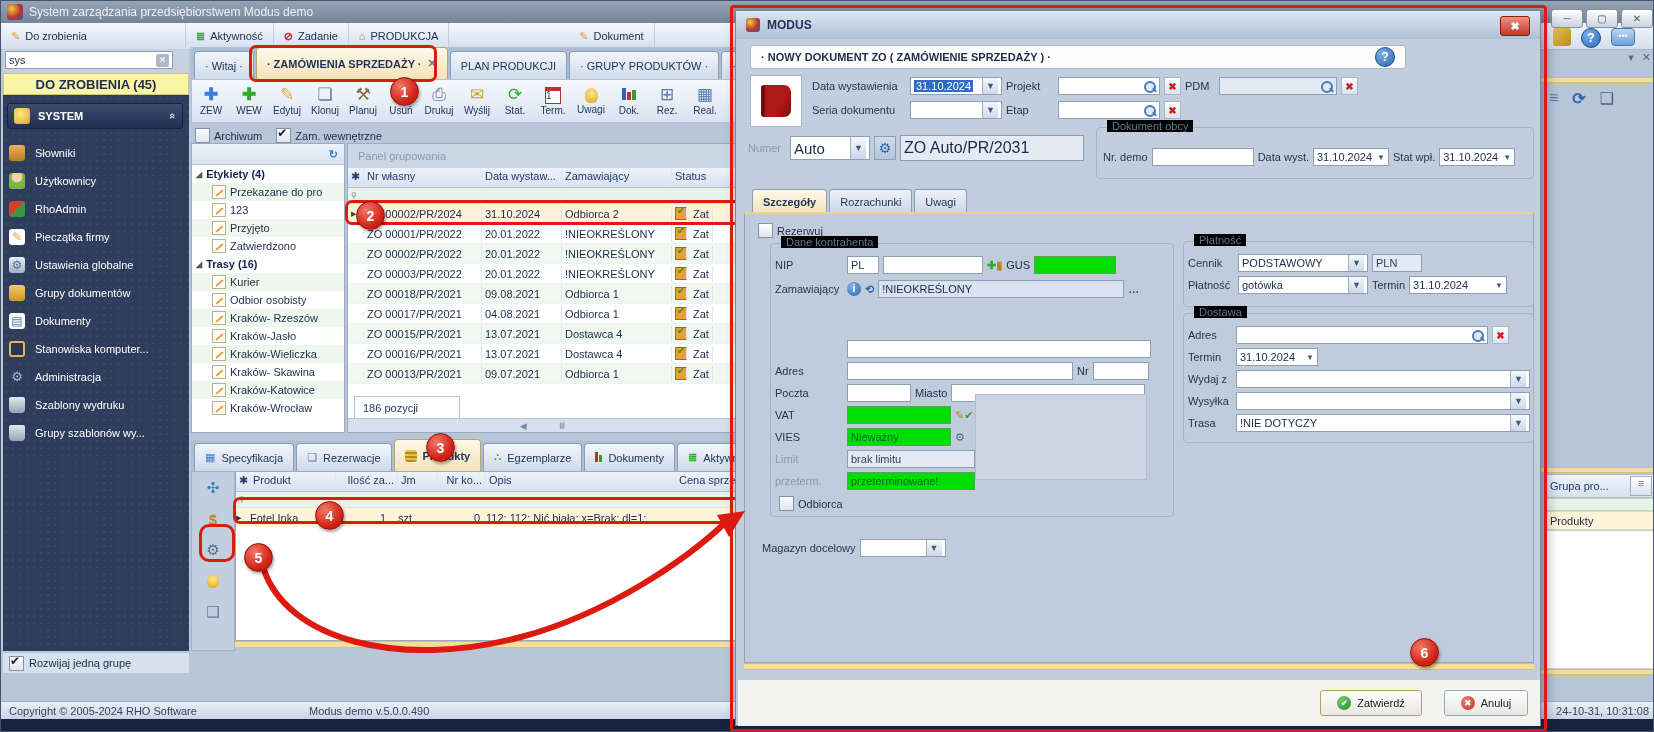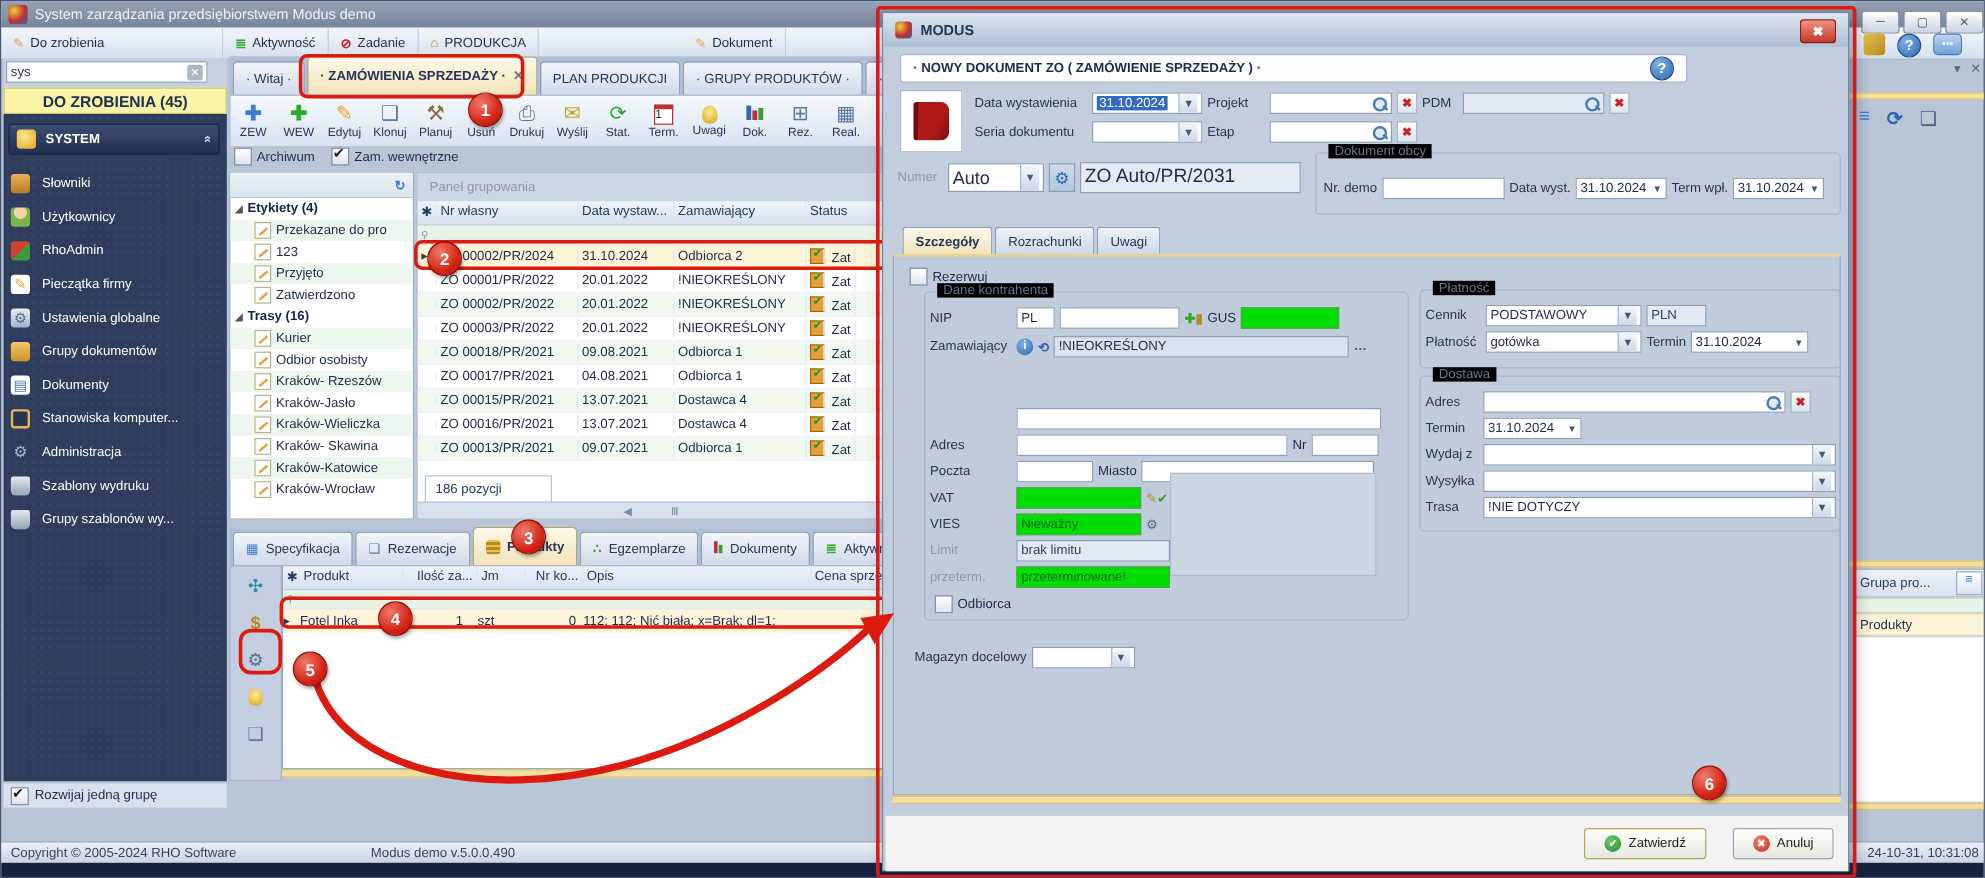--- a/index.html
+++ b/index.html
@@ -36,21 +36,21 @@
   #tabstrip{left:190px;top:46px;width:547px;height:32px;background:#aebed4;display:flex;align-items:flex-end;gap:2px;padding-left:3px;box-sizing:border-box}
   .tab{height:27px;display:flex;align-items:center;gap:6px;padding:0 10px;border:1px solid #8b9cb5;border-bottom:none;
        border-radius:4px 4px 0 0;background:linear-gradient(#f2f6fb,#cfdaea);color:#24355a;white-space:nowrap}
   .tab.active{height:31px;background:linear-gradient(#fdf8e8,#f3e3b8);border-color:#b9a86e;font-weight:bold}
   
   #toolbar{left:190px;top:78px;width:547px;height:44px;background:linear-gradient(#f5f9fd,#d9e3f0);
            border:1px solid #b3c2d6;display:flex;box-sizing:border-box}
   .tbtn{width:38px;display:flex;flex-direction:column;align-items:center;justify-content:center;gap:1px;color:#24355a}
   .tbtn .ti{font-size:17px;line-height:18px;height:18px}
   .tbtn .tl{font-size:10px;white-space:nowrap}
-  #cbrow{left:190px;top:122px;width:547px;height:20px;display:flex;align-items:flex-start;gap:14px;padding-left:4px;box-sizing:border-box}
+  #cbrow{left:190px;top:122px;width:547px;height:20px;display:flex;align-items:flex-end;gap:14px;padding-left:4px;box-sizing:border-box}
   .cb{width:13px;height:13px;background:linear-gradient(#fff,#dfe5ec);border:1px solid #7f93ad;display:inline-block;position:relative;flex:none}
   .cb.on::before{content:"✔";position:absolute;top:-3px;left:0;font-size:12px;color:#1c1c1c}
   
   #treepanel{left:190px;top:142px;width:154px;height:290px;background:#fff;border:1px solid #9aaac0;box-sizing:border-box}
   #treehead{height:20px;background:linear-gradient(#eef3fa,#d8e2ef);border-bottom:1px solid #b9c6d8;display:flex;justify-content:flex-end;align-items:center;padding-right:6px}
   .tgroup{font-weight:bold;color:#13244a;height:18px;display:flex;align-items:center;gap:4px;padding-left:4px}
   .tleaf{height:18px;display:flex;align-items:center;gap:4px;padding-left:20px;white-space:nowrap;overflow:hidden}
   .tleaf:nth-of-type(odd){background:#eef7ee}
   .note-ico{width:12px;height:12px;background:#fff;border:1px solid #b9b28a;display:inline-block;position:relative;flex:none}
   .note-ico::before{content:"";position:absolute;left:2px;top:6px;width:9px;height:2px;background:#e8a13a;transform:rotate(-40deg)}
@@ -646,21 +646,21 @@
     <div class="grp" style="left:360px;top:116px;width:436px;height:50px">
       <span class="leg">Dokument obcy</span>
       <div class="mline" style="left:6px;top:20px">
         <span class="mlab">Nr. demo</span>
         <span class="inp" style="width:102px"></span>
         <span class="mlab">Data wyst.</span>
         <span class="inp" style="width:76px">
             <span>31.10.2024</span>
             <span style="margin-left:auto;color:#44597a;font-size:8px">▼</span>
           </span>
-        <span class="mlab">Term wpł.</span>
+        <span class="mlab">Stat wpł.</span>
         <span class="inp" style="width:76px">
             <span>31.10.2024</span>
             <span style="margin-left:auto;color:#44597a;font-size:8px">▼</span>
           </span>
       </div>
     </div>
 
     <div class="mline" style="left:16px;top:178px;gap:2px;align-items:flex-end">
       <span class="mtab active">
           <span>Szczegóły</span>

